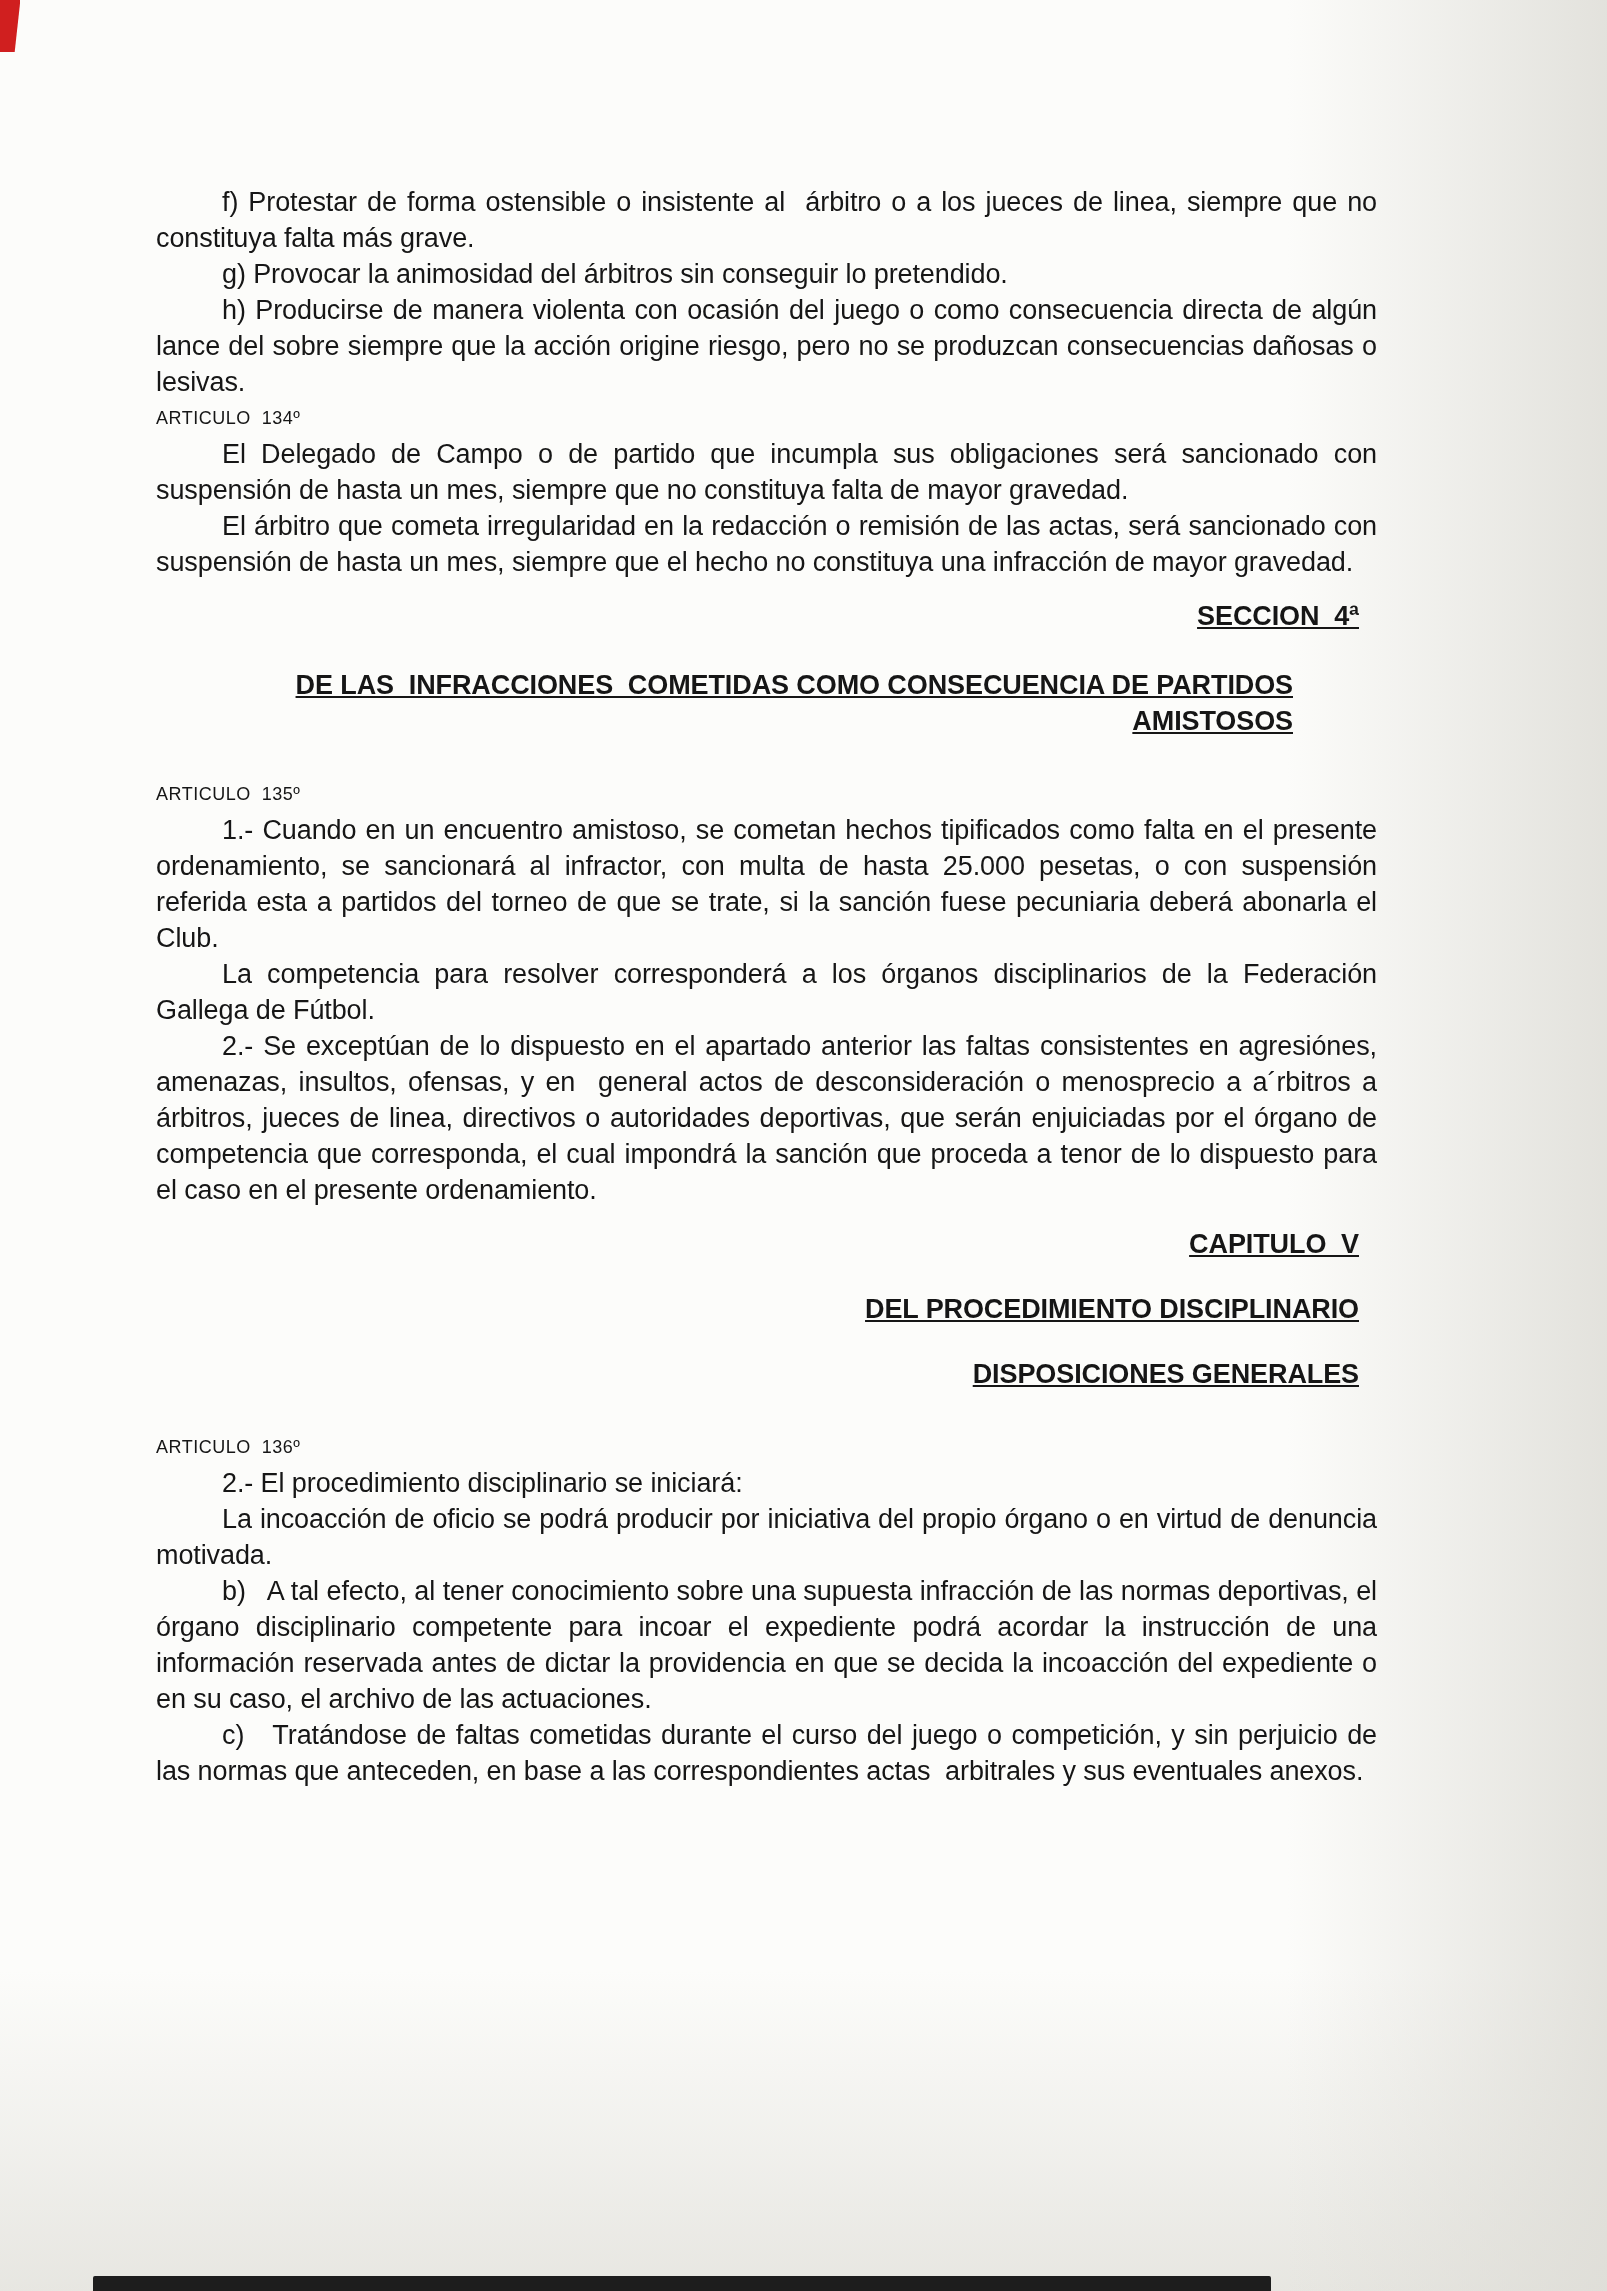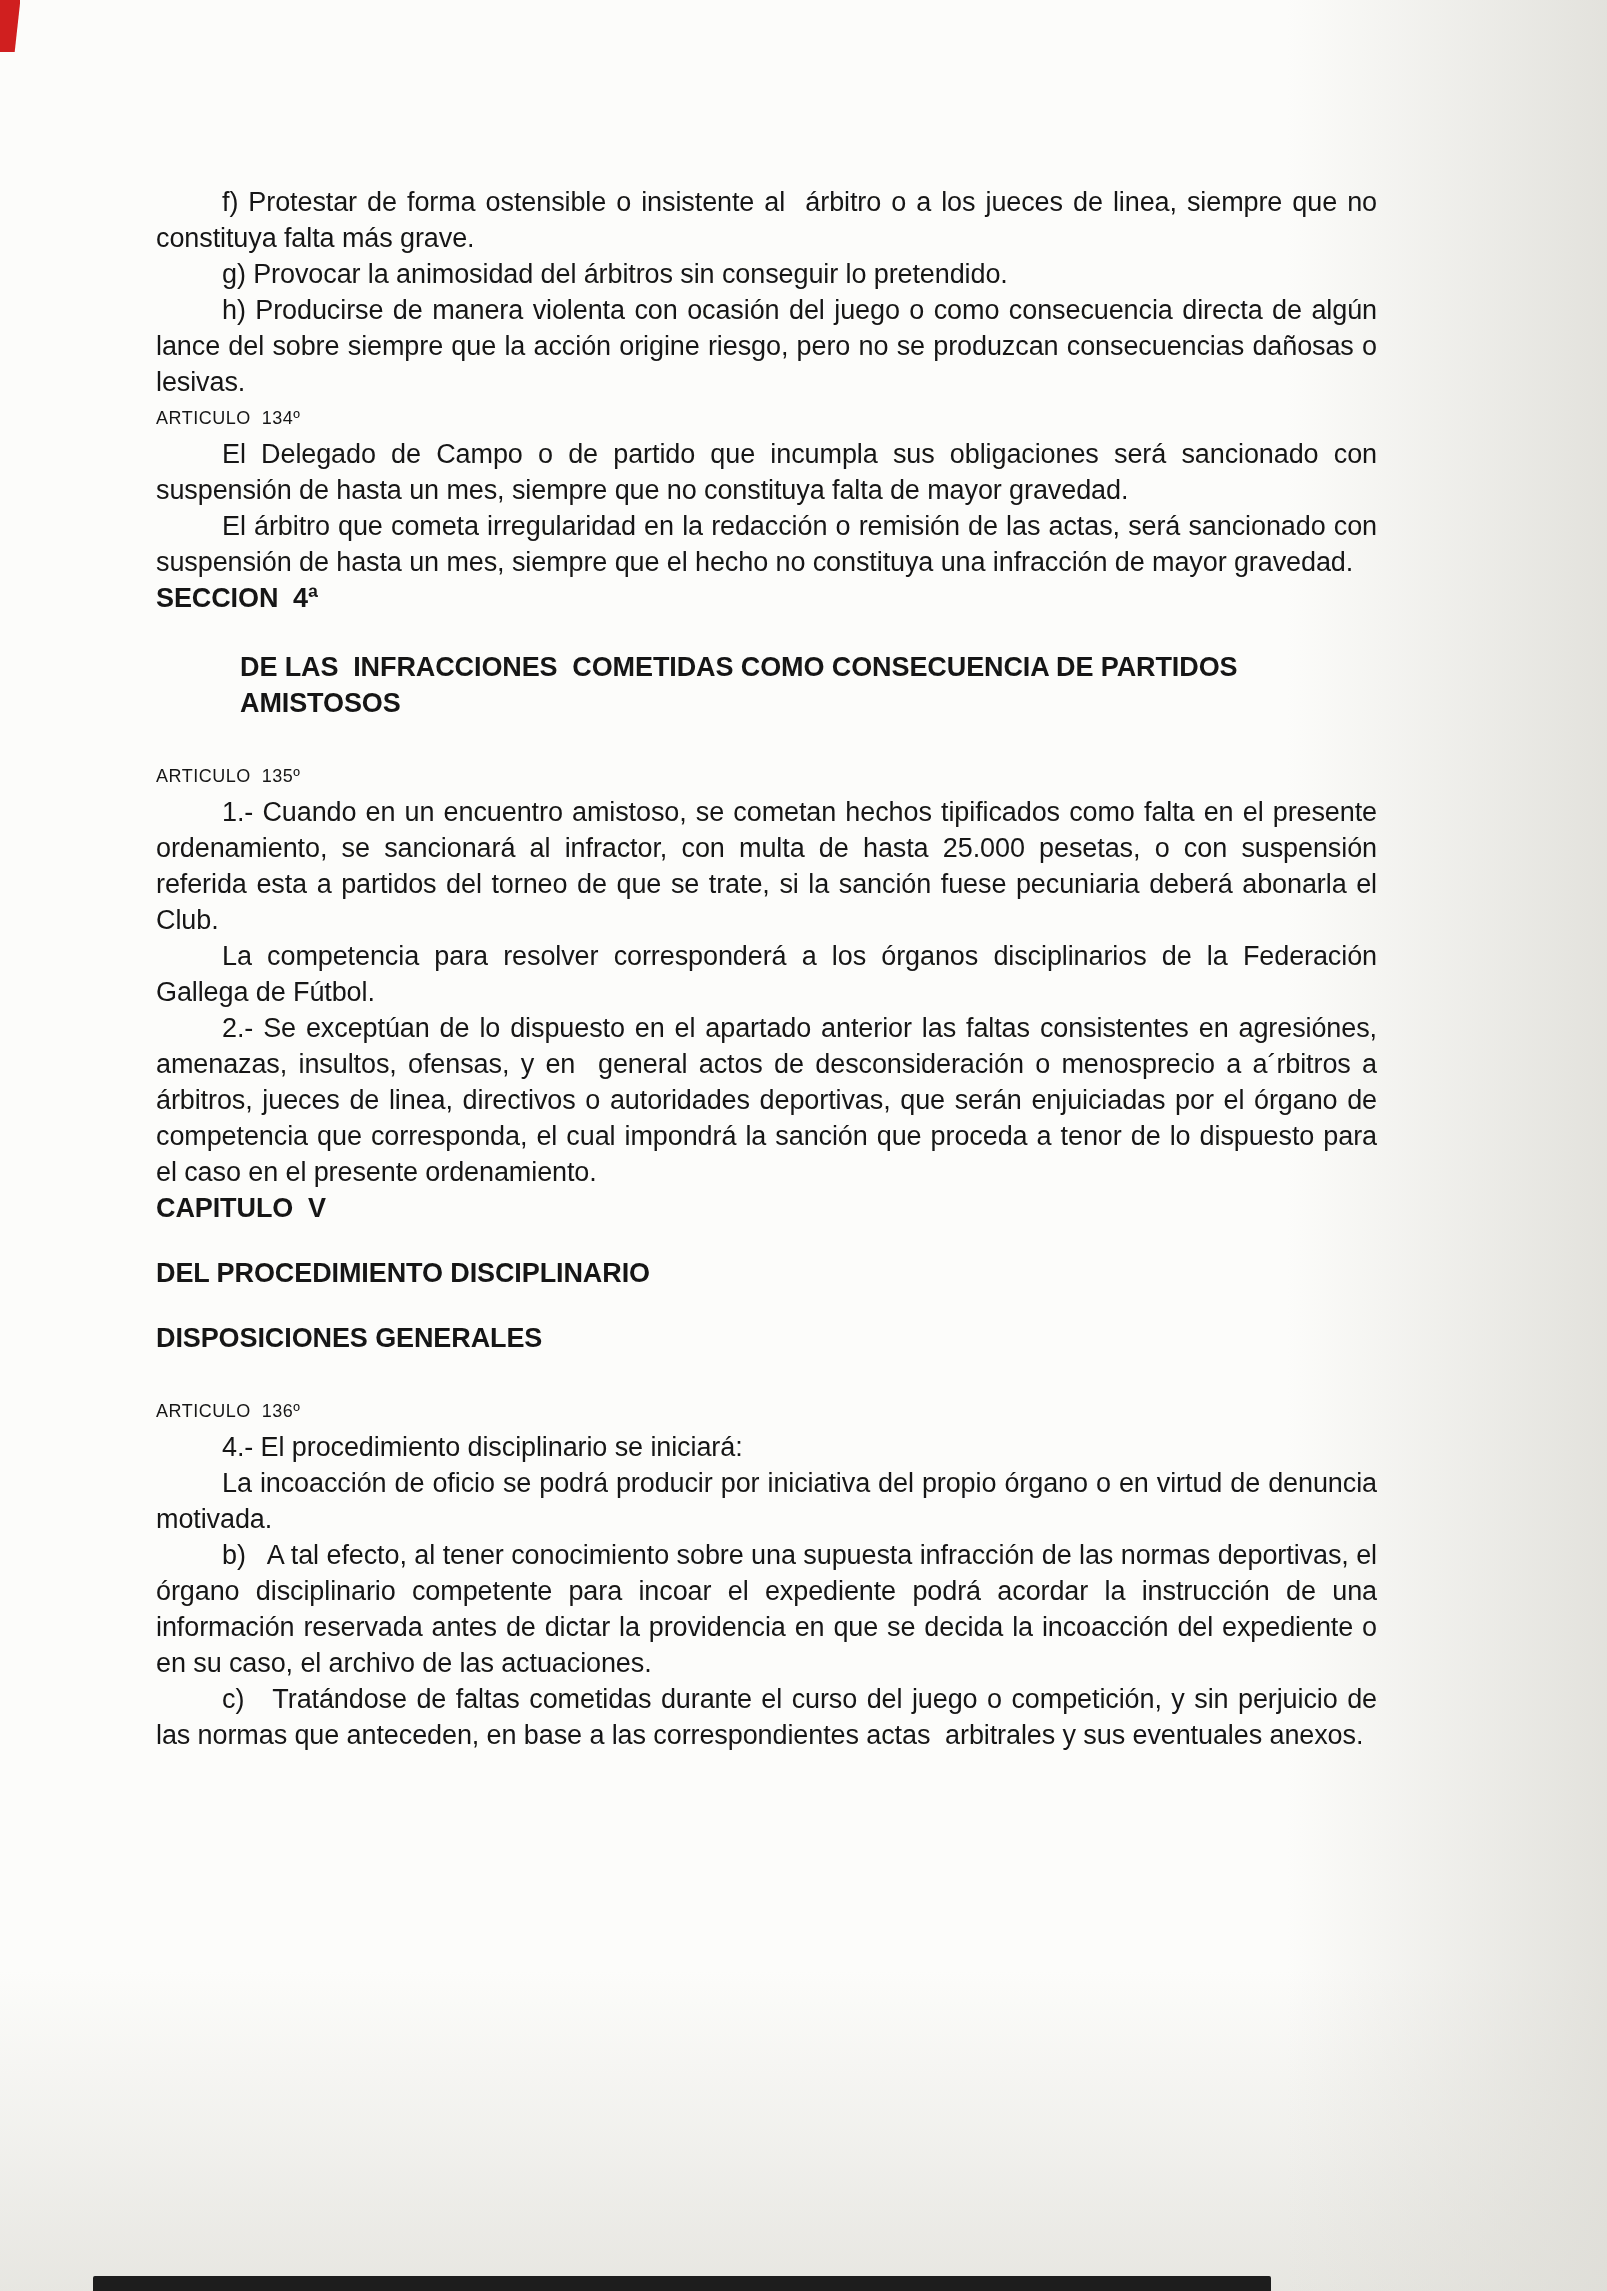--- a/index.html
+++ b/index.html
@@ -39,25 +39,26 @@
     text-align: justify;
     text-indent: 66px;
   }
   h2.articulo {
     margin: 0;
     font-size: 18px;
     font-weight: 400;
     letter-spacing: 0.5px;
   }
   .center-bold {
-    margin: 0;
-    text-align: left;
+    margin: 18px;
+    text-align: right;
     font-weight: 700;
     font-size: 27px;
     line-height: 36px;
+    text-decoration: underline;
   }
   .section-title {
     max-width: 1053px;
     margin-left: auto; margin-right: auto;
   }
   .mb22 { margin-bottom: 21.3px; }
   .mb26 { margin-bottom: 25px; }
   .mb30 { margin-bottom: 29px; }
   .mb34 { margin-bottom: 33px; }
   .mb38 { margin-bottom: 37px; }
@@ -89,21 +90,21 @@
     <p class="body mb26">1.- Cuando en un encuentro amistoso, se cometan hechos tipificados como falta en el presente ordenamiento, se sancionará al infractor, con multa de hasta 25.000 pesetas, o con suspensión referida esta a partidos del torneo de que se trate, si la sanción fuese pecuniaria deberá abonarla el Club.</p>
     <p class="body mb26">La competencia para resolver corresponderá a los órganos disciplinarios de la Federación Gallega de Fútbol.</p>
     <p class="body mb56">2.- Se exceptúan de lo dispuesto en el apartado anterior las faltas consistentes en agresiónes, amenazas, insultos, ofensas, y en&nbsp; general actos de desconsideración o menosprecio a a´rbitros a árbitros, jueces de linea, directivos o autoridades deportivas, que serán enjuiciadas por el órgano de competencia que corresponda, el cual impondrá la sanción que proceda a tenor de lo dispuesto para el caso en el presente ordenamiento.</p>
 
     <div class="center-bold mb30">CAPITULO&nbsp; V</div>
     <div class="center-bold mb30">DEL PROCEDIMIENTO DISCIPLINARIO</div>
     <div class="center-bold mb38">DISPOSICIONES GENERALES</div>
 
     <h2 class="articulo mb34">ARTICULO&nbsp; 136º</h2>
 
-    <p class="body mb30">4.- El procedimiento disciplinario se iniciará:</p>
+    <p class="body mb30">2.- El procedimiento disciplinario se iniciará:</p>
 
     <p class="body">La incoacción de oficio se podrá producir por iniciativa del propio órgano o en virtud de denuncia motivada.</p>
     <p class="body">b)&nbsp;&nbsp; A tal efecto, al tener conocimiento sobre una supuesta infracción de las normas deportivas, el órgano disciplinario competente para incoar el expediente podrá acordar la instrucción de una información reservada antes de dictar la providencia en que se decida la incoacción del expediente o en su caso, el archivo de las actuaciones.</p>
     <p class="body">c)&nbsp;&nbsp; Tratándose de faltas cometidas durante el curso del juego o competición, y sin perjuicio de las normas que anteceden, en base a las correspondientes actas&nbsp; arbitrales y sus eventuales anexos.</p>
 
   </div>
 
   <div class="scan-strip" style="background: rgb(29, 29, 29);"></div>
 
 </div>

